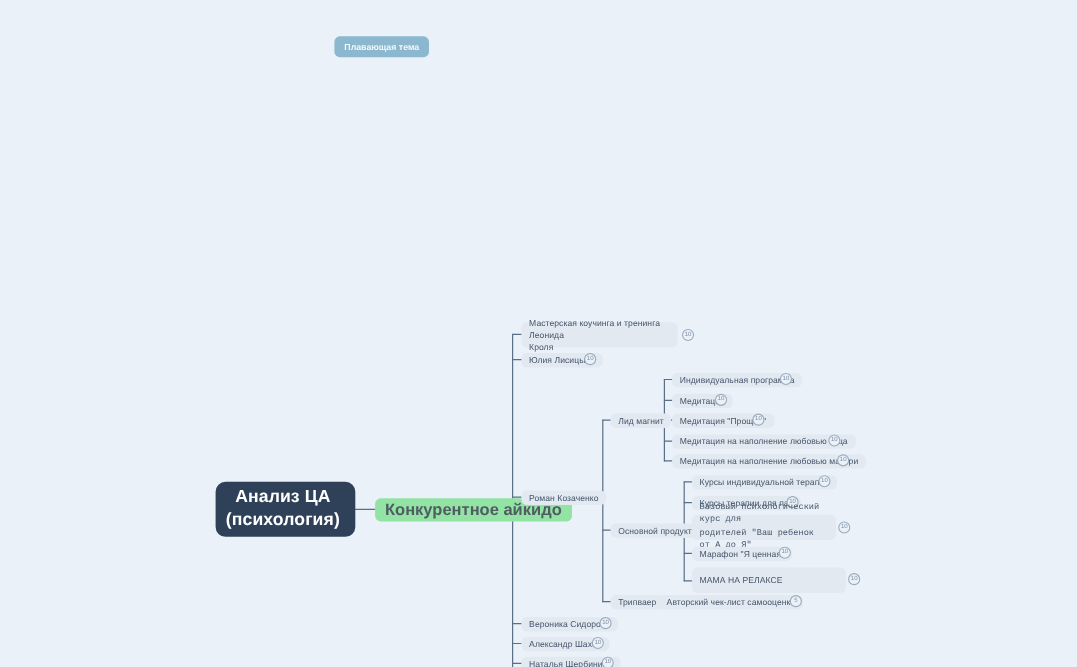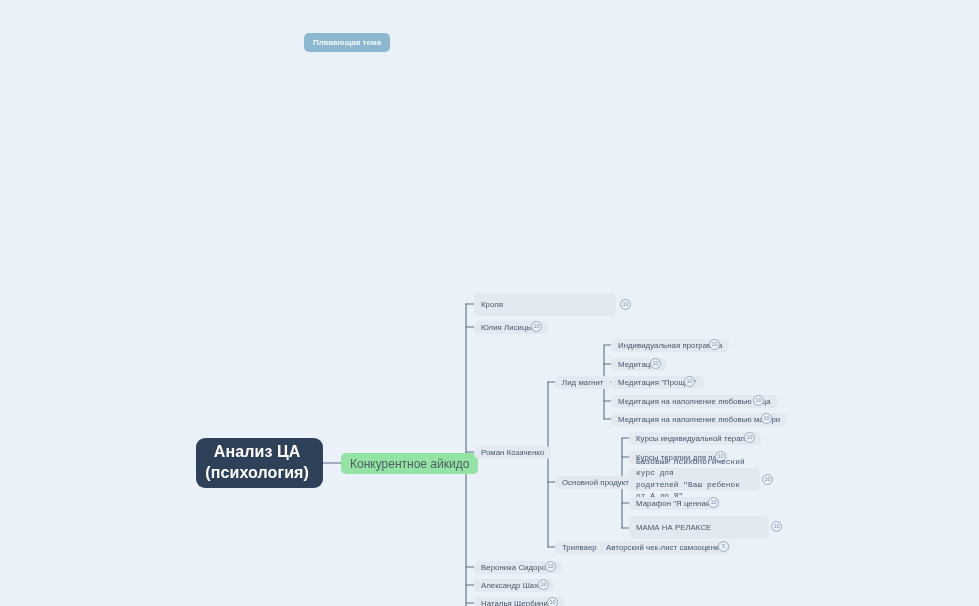--- a/index.html
+++ b/index.html
@@ -45,22 +45,22 @@
     justify-content: flex-end;
     padding: 6px 14px;
     letter-spacing: 0.1px;
   }
   .root span { display: block; width: 100%; }
   
   .green {
     background: #93e3a4;
     color: #4f5d63;
     border-radius: 5px;
-    font-size: 12px;
-    font-weight: 400;
+    font-size: 15px;
+    font-weight: 700;
     padding: 5px 9px;
     justify-content: center;
     white-space: nowrap;
   }
   
   .floating {
     background: #8cb8cf;
     color: #f2f7fa;
     border-radius: 5px;
     font-size: 8px;
@@ -157,20 +157,21 @@
       <span>(психология)</span>
     </div>
   </div>
 
   <div class="node green" style="left:341px; top:426px; height:21px;">
     <span>Конкурентное айкидо</span>
   </div>
 
   <div class="node topic two-line" style="left:474px; top:266px; width:142px; height:23px;">
     <div>
+      <span class="txt">Мастерская коучинга и тренинга Леонида</span>
       <span class="txt">Кроля</span>
     </div>
   </div>
   <div class="badge" style="left:620px; top:272px;">10</div>
 
   <div class="node topic" style="left:474px; top:294px; height:13px;">
     <span class="txt">Юлия Лисицына</span>
   </div>
   <div class="badge" style="left:531px; top:294px;">10</div>
 

